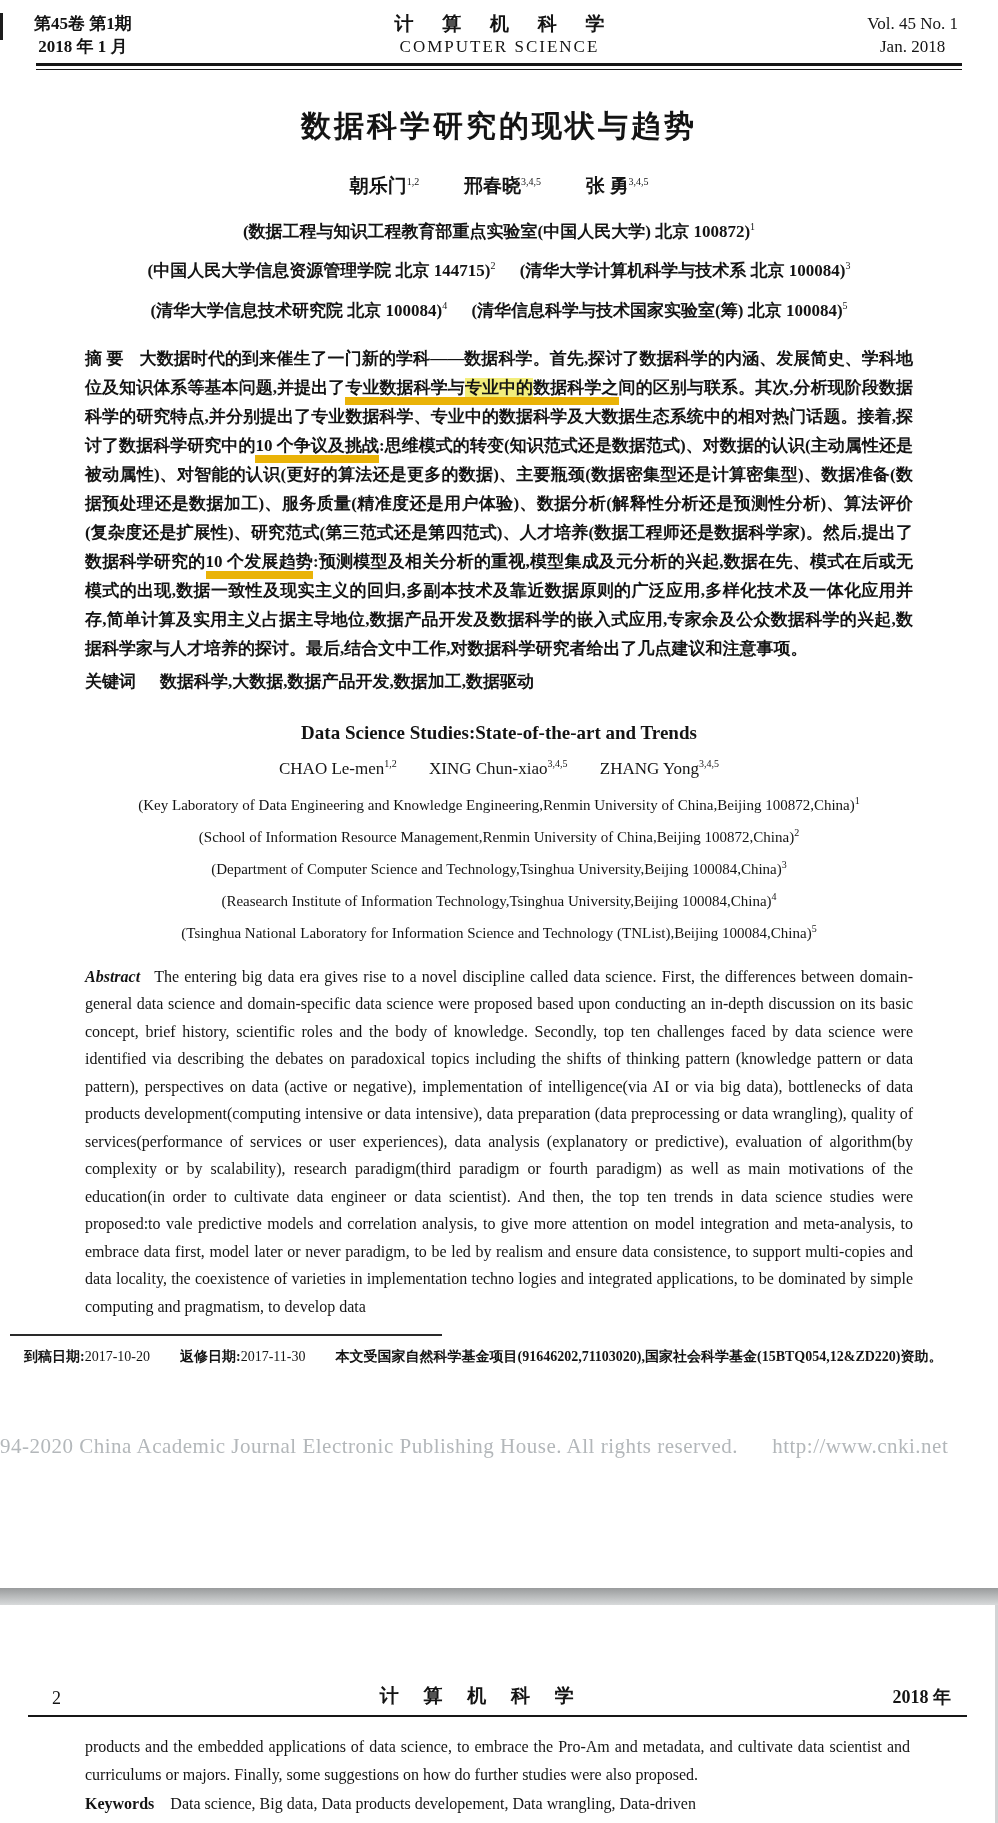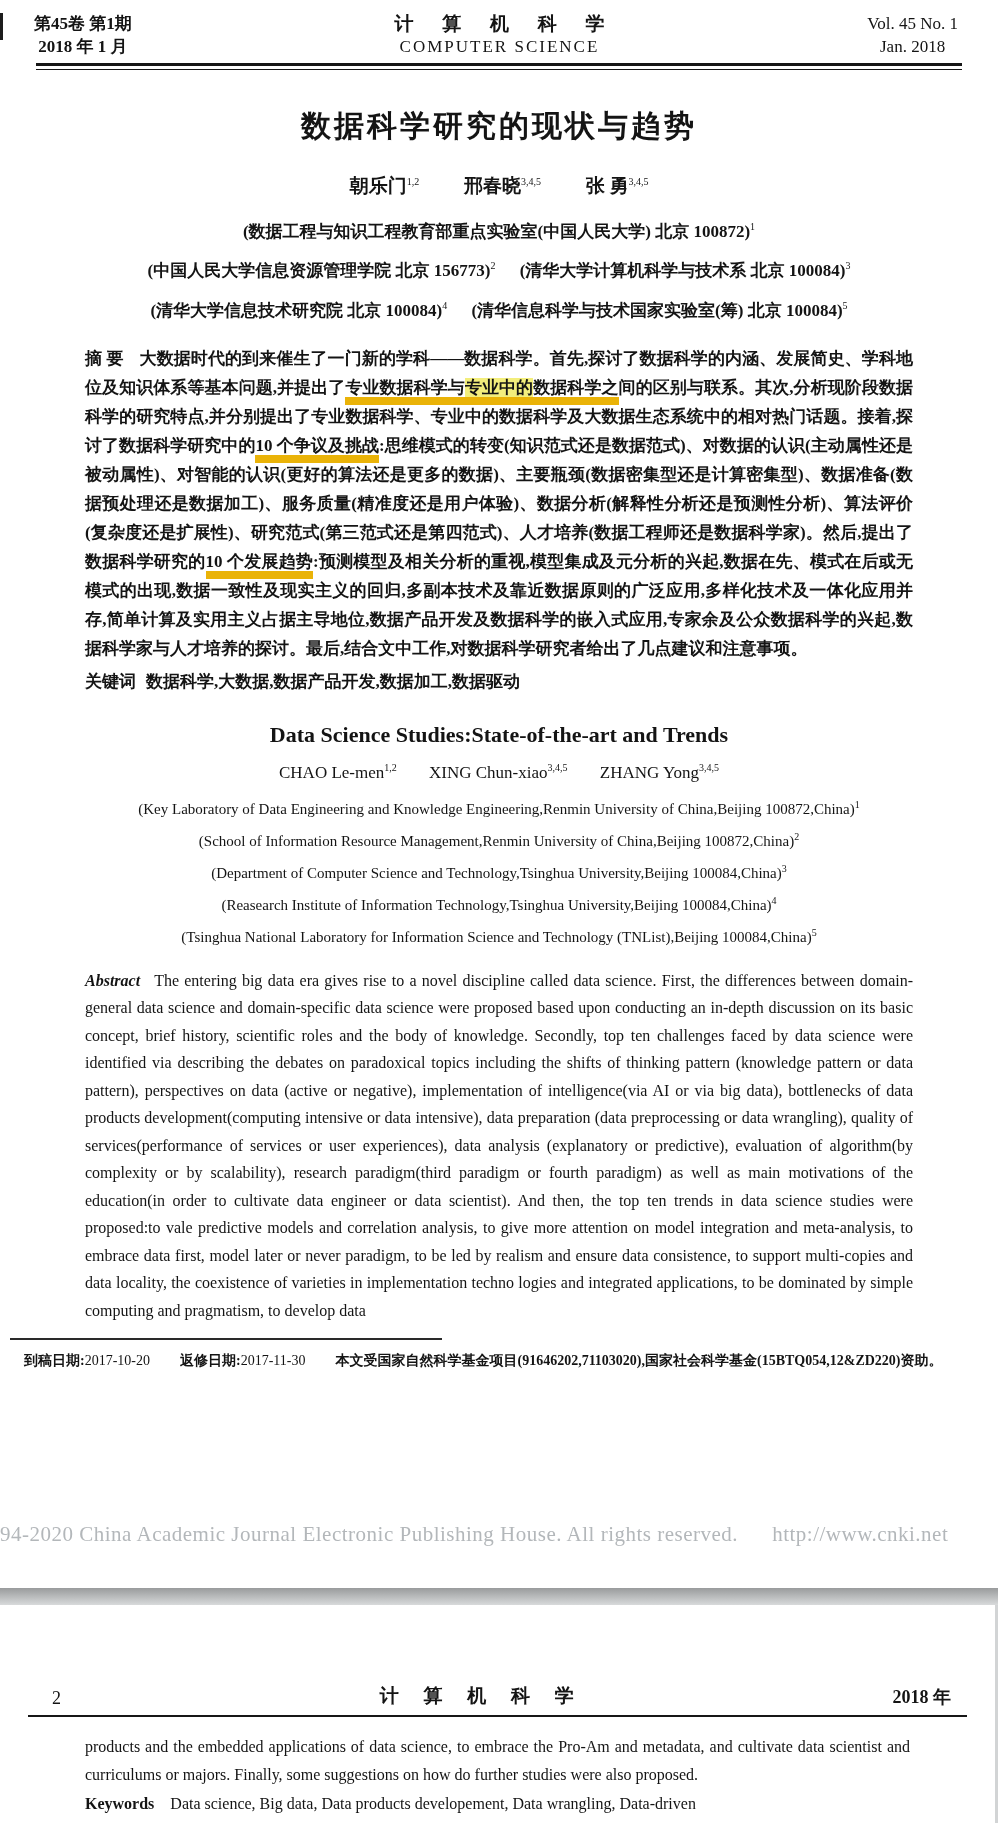--- a/index.html
+++ b/index.html
@@ -24,37 +24,37 @@
   .authors-cn .author{margin:0 20px;}
   sup{font-size:10px;font-weight:normal;}
   .affils-cn{margin-top:10px;text-align:center;font-weight:bold;font-size:17px;line-height:35px;}
   .affils-cn .aff{margin:0 10px;}
   .abs-cn{margin:16px 85px 0 85px;font-size:17px;line-height:29px;font-weight:bold;
           text-align:justify;text-justify:inter-ideograph;}
   .cn-label{margin-right:16px;}
   .ul-green{border-bottom:8px solid #eab308;}
   .hl-yellow{background:#f3ee7c;}
   .kw-cn{margin:4px 85px 0 85px;font-size:17px;line-height:29px;font-weight:bold;}
-  .kw-cn .lbl{margin-right:10px;text-align:center;}
+  .kw-cn .lbl{margin-right:24px;text-align:center;}
   .meta-line{margin:2px 85px 0 85px;font-size:17px;line-height:29px;}
   .meta-line b{font-weight:bold;}
   .meta-line .val{margin-left:14px;}
   .meta-line .gap{margin-left:44px;}
-  .en-title{margin-top:26px;text-align:center;font-weight:bold;font-size:22px;}
+  .en-title{margin-top:26px;text-align:center;font-weight:bold;font-size:19px;}
   .en-authors{margin-top:14px;text-align:center;font-size:17px;}
   .en-authors .author{margin:0 14px;}
   .en-affils{margin-top:8px;text-align:center;font-size:15px;line-height:28px;}
   .abs-en{margin:16px 85px 0 85px;font-size:16px;line-height:27.5px;text-align:justify;}
   .abs-en .lbl{font-weight:bold;margin-right:14px;font-style:italic;}
   .fn-rule{margin:14px 0 0 10px;width:432px;border-top:2px solid #2a2a2a;}
   .footnote{margin:8px 24px 0 24px;font-size:14px;line-height:25px;text-align:justify;font-weight:bold;}
   .footnote .num{font-weight:normal;}
   .footnote .fn-gap{margin-left:30px;}
   .footnote .bio{display:block;margin-top:2px;}
-  .watermark{position:absolute;left:0;top:1522px;width:998px;font-size:21px;color:#b3b7ba;
+  .watermark{position:absolute;left:0;top:1434px;width:998px;font-size:21px;color:#b3b7ba;
              white-space:nowrap;letter-spacing:0.5px;}
   .watermark .wm-url{margin-left:34px;}
   
   .separator{height:17px;width:998px;background:linear-gradient(#999b9c,#d8dadb);}
   
   .page2{position:relative;width:995px;height:218px;background:#fff;border-right:3px solid #d2d4d5;}
   .p2-hdr{display:flex;justify-content:space-between;align-items:flex-end;padding:78px 44px 0 52px;}
   .p2-hdr .pagenum{font-size:18px;}
   .p2-hdr .running{font-weight:bold;font-size:19px;letter-spacing:10px;text-indent:10px;}
   .p2-hdr .year{font-size:18px;font-weight:bold;}
@@ -91,21 +91,21 @@
     <span class="author"><span>朝乐门</span><sup>1,2</sup></span>
     <span class="author"><span>邢春晓</span><sup>3,4,5</sup></span>
     <span class="author"><span>张 勇</span><sup>3,4,5</sup></span>
   </div>
 
   <div class="affils-cn">
     <div>
       <span class="aff"><span>(数据工程与知识工程教育部重点实验室(中国人民大学) 北京 100872)</span><sup>1</sup></span>
     </div>
     <div>
-      <span class="aff"><span>(中国人民大学信息资源管理学院 北京 156773)</span><sup>2</sup></span>
+      <span class="aff"><span>(中国人民大学信息资源管理学院 北京 144715)</span><sup>2</sup></span>
       <span class="aff"><span>(清华大学计算机科学与技术系 北京 100084)</span><sup>3</sup></span>
     </div>
     <div>
       <span class="aff"><span>(清华大学信息技术研究院 北京 100084)</span><sup>4</sup></span>
       <span class="aff"><span>(清华信息科学与技术国家实验室(筹) 北京 100084)</span><sup>5</sup></span>
     </div>
   </div>
 
   <p class="abs-cn"><b class="cn-label">摘 要</b><span>大数据时代的到来催生了一门新的学科——数据科学。首先,探讨了数据科学的内涵、发展简史、学科地位及知识体系等基本问题,并提出了</span><span class="ul-green">专业数据科学与</span><span class="ul-green hl-yellow">专业中的</span><span class="ul-green">数据科学之</span><span>间的区别与联系。其次,分析现阶段数据科学的研究特点,并分别提出了专业数据科学、专业中的数据科学及大数据生态系统中的相对热门话题。接着,探讨了数据科学研究中的</span><span class="ul-green">10 个争议及挑战</span><span>:思维模式的转变(知识范式还是数据范式)、对数据的认识(主动属性还是被动属性)、对智能的认识(更好的算法还是更多的数据)、主要瓶颈(数据密集型还是计算密集型)、数据准备(数据预处理还是数据加工)、服务质量(精准度还是用户体验)、数据分析(解释性分析还是预测性分析)、算法评价(复杂度还是扩展性)、研究范式(第三范式还是第四范式)、人才培养(数据工程师还是数据科学家)。然后,提出了数据科学研究的</span><span class="ul-green">10 个发展趋势</span><span>:预测模型及相关分析的重视,模型集成及元分析的兴起,数据在先、模式在后或无模式的出现,数据一致性及现实主义的回归,多副本技术及靠近数据原则的广泛应用,多样化技术及一体化应用并存,简单计算及实用主义占据主导地位,数据产品开发及数据科学的嵌入式应用,专家余及公众数据科学的兴起,数据科学家与人才培养的探讨。最后,结合文中工作,对数据科学研究者给出了几点建议和注意事项。</span></p>
 

